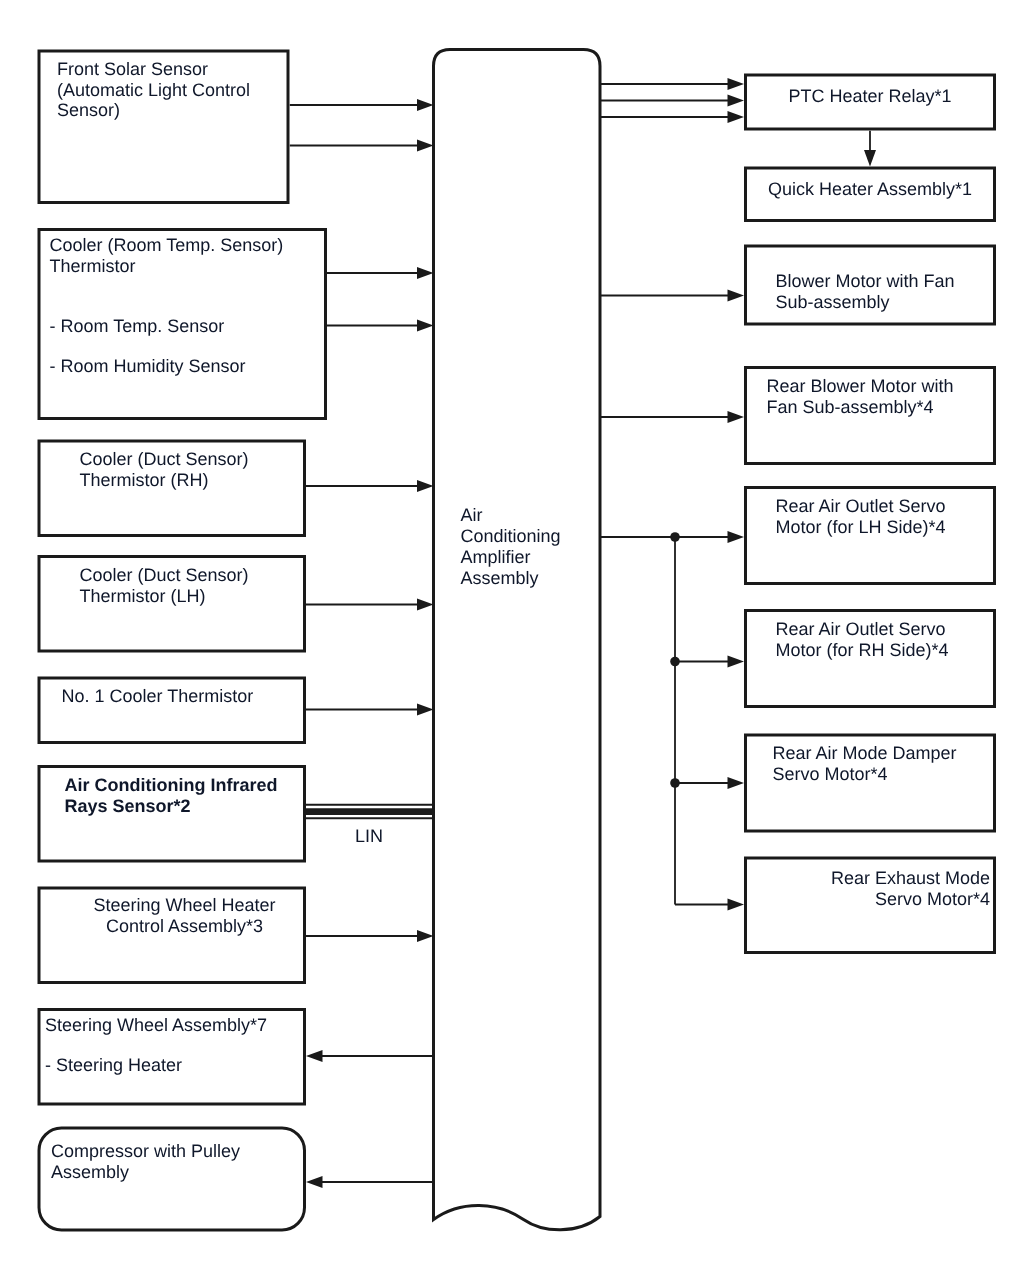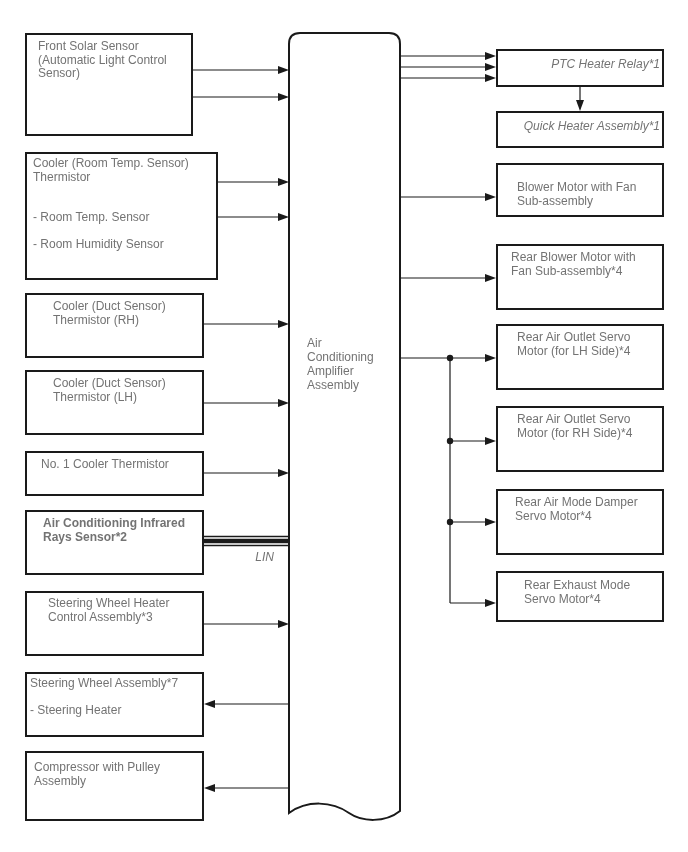--- a/index.html
+++ b/index.html
@@ -2,21 +2,21 @@
 <html><head>
 <meta charset="utf-8">
 <style>
   html, body { margin: 0; padding: 0; background: #ffffff; }
   #diagram {
     position: relative;
     width: 688px;
     height: 852px;
     background: #ffffff;
     font-family: "Liberation Sans", sans-serif;
-    color: #737373;
+    color: #0f172a;
     overflow: hidden;
   }
   .node {
     position: absolute;
     box-sizing: border-box;
     background: #ffffff;
     border: 2px solid #1a1a1a;
     font-size: 12px;
     line-height: 13.5px;
     white-space: pre-line;
@@ -24,21 +24,21 @@
   }
   .label {
     position: absolute;
     font-size: 12px;
     line-height: 14px;
     white-space: pre-line;
     z-index: 3;
   }
   .center-label { z-index: 3; }
   svg.wires { position: absolute; left: 0; top: 0; z-index: 1; }
-  .ctr { text-align: right; font-style: italic; }
+  .ctr { text-align: center; }
 </style>
 </head>
 <body>
 
 <div id="diagram">
 
   <svg class="wires" width="688" height="852" viewBox="0 0 688 852">
 
     <path d="M 289 44 Q 289 33 300 33 L 389 33 Q 400 33 400 44 L 400 811
              C 385 823 362 822 349 813 C 332 801 307 800 289 813 Z" fill="#ffffff" stroke="#1a1a1a" stroke-width="2"></path>
@@ -123,28 +123,28 @@
 Thermistor (RH)</div>
 
   <div class="node" style="left:25px; top:370px; width:179px; height:65px; padding:5px 4px 0 26px;">Cooler (Duct Sensor)
 Thermistor (LH)</div>
 
   <div class="node" style="left:25px; top:451px; width:179px; height:45px; padding:5px 4px 0 14px;">No. 1 Cooler Thermistor</div>
 
   <div class="node" style="left:25px; top:510px; width:179px; height:65px; padding:5px 4px 0 16px;font-weight:bold;">Air Conditioning Infrared
 Rays Sensor*2</div>
 
-  <div class="node" style="left:25px; top:591px; width:179px; height:65px; padding:4px 4px 0 21px;">Steering Wheel Heater
+  <div class="node" style="left:25px; top:591px; width:179px; height:65px; padding:4px 4px 0 21px;text-align:center;">Steering Wheel Heater
 Control Assembly*3</div>
 
   <div class="node" style="left:25px; top:672px; width:179px; height:65px; padding:3px 2px 0 3px;">Steering Wheel Assembly*7
 
 - Steering Heater</div>
 
-  <div class="node" style="left:25px; top:751px; width:179px; height:70px; padding:8px 4px 4px 7px;">Compressor with Pulley
+  <div class="node" style="left:25px; top:751px; width:179px; height:70px; padding:8px 4px 4px 7px;border-radius:16px;">Compressor with Pulley
 Assembly</div>
 
   <div class="label center-label" style="left:307px; top:336px; width:90px;">Air
 Conditioning
 Amplifier
 Assembly</div>
 
   <div class="label ctr" style="left:218px; top:550px; width:56px;">LIN</div>
 
   <div class="node ctr" style="left:496px; top:49px; width:168px; height:38px; padding:7px 2px 0 2px;">PTC Heater Relay*1</div>
@@ -159,16 +159,16 @@
 
   <div class="node" style="left:496px; top:324px; width:168px; height:66px; padding:5px 2px 0 19px;">Rear Air Outlet Servo
 Motor (for LH Side)*4</div>
 
   <div class="node" style="left:496px; top:406px; width:168px; height:66px; padding:5px 2px 0 19px;">Rear Air Outlet Servo
 Motor (for RH Side)*4</div>
 
   <div class="node" style="left:496px; top:489px; width:168px; height:66px; padding:5px 2px 0 17px;">Rear Air Mode Damper
 Servo Motor*4</div>
 
-  <div class="node" style="left:496px; top:571px; width:168px; height:51px; padding:6px 2px 0 26px;">Rear Exhaust Mode
+  <div class="node" style="left:496px; top:571px; width:168px; height:65px; padding:6px 2px 0 26px;text-align:right;">Rear Exhaust Mode
 Servo Motor*4</div>
 
 </div>
 
 </body></html>

